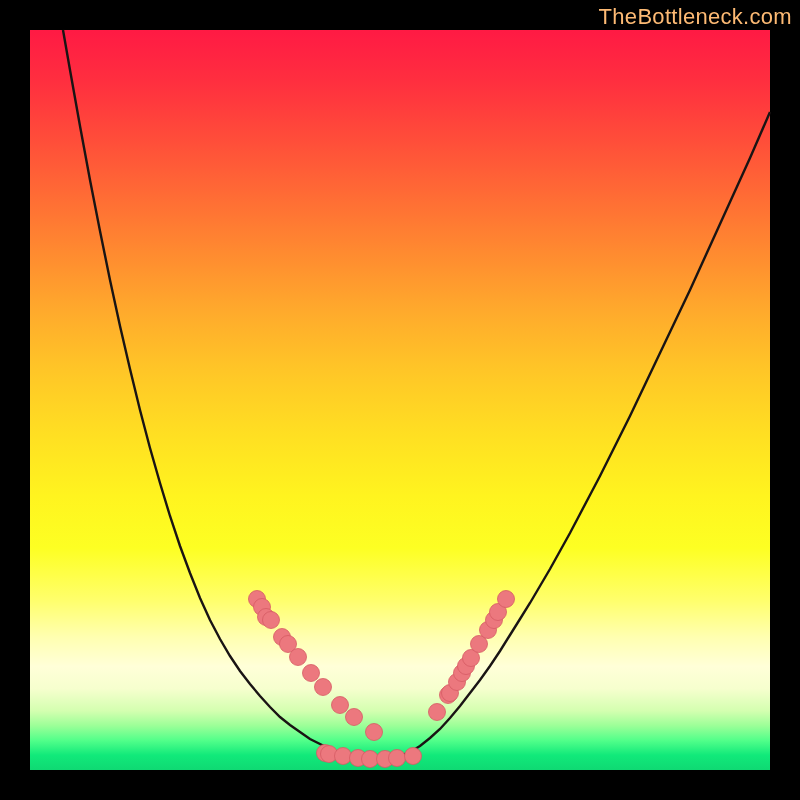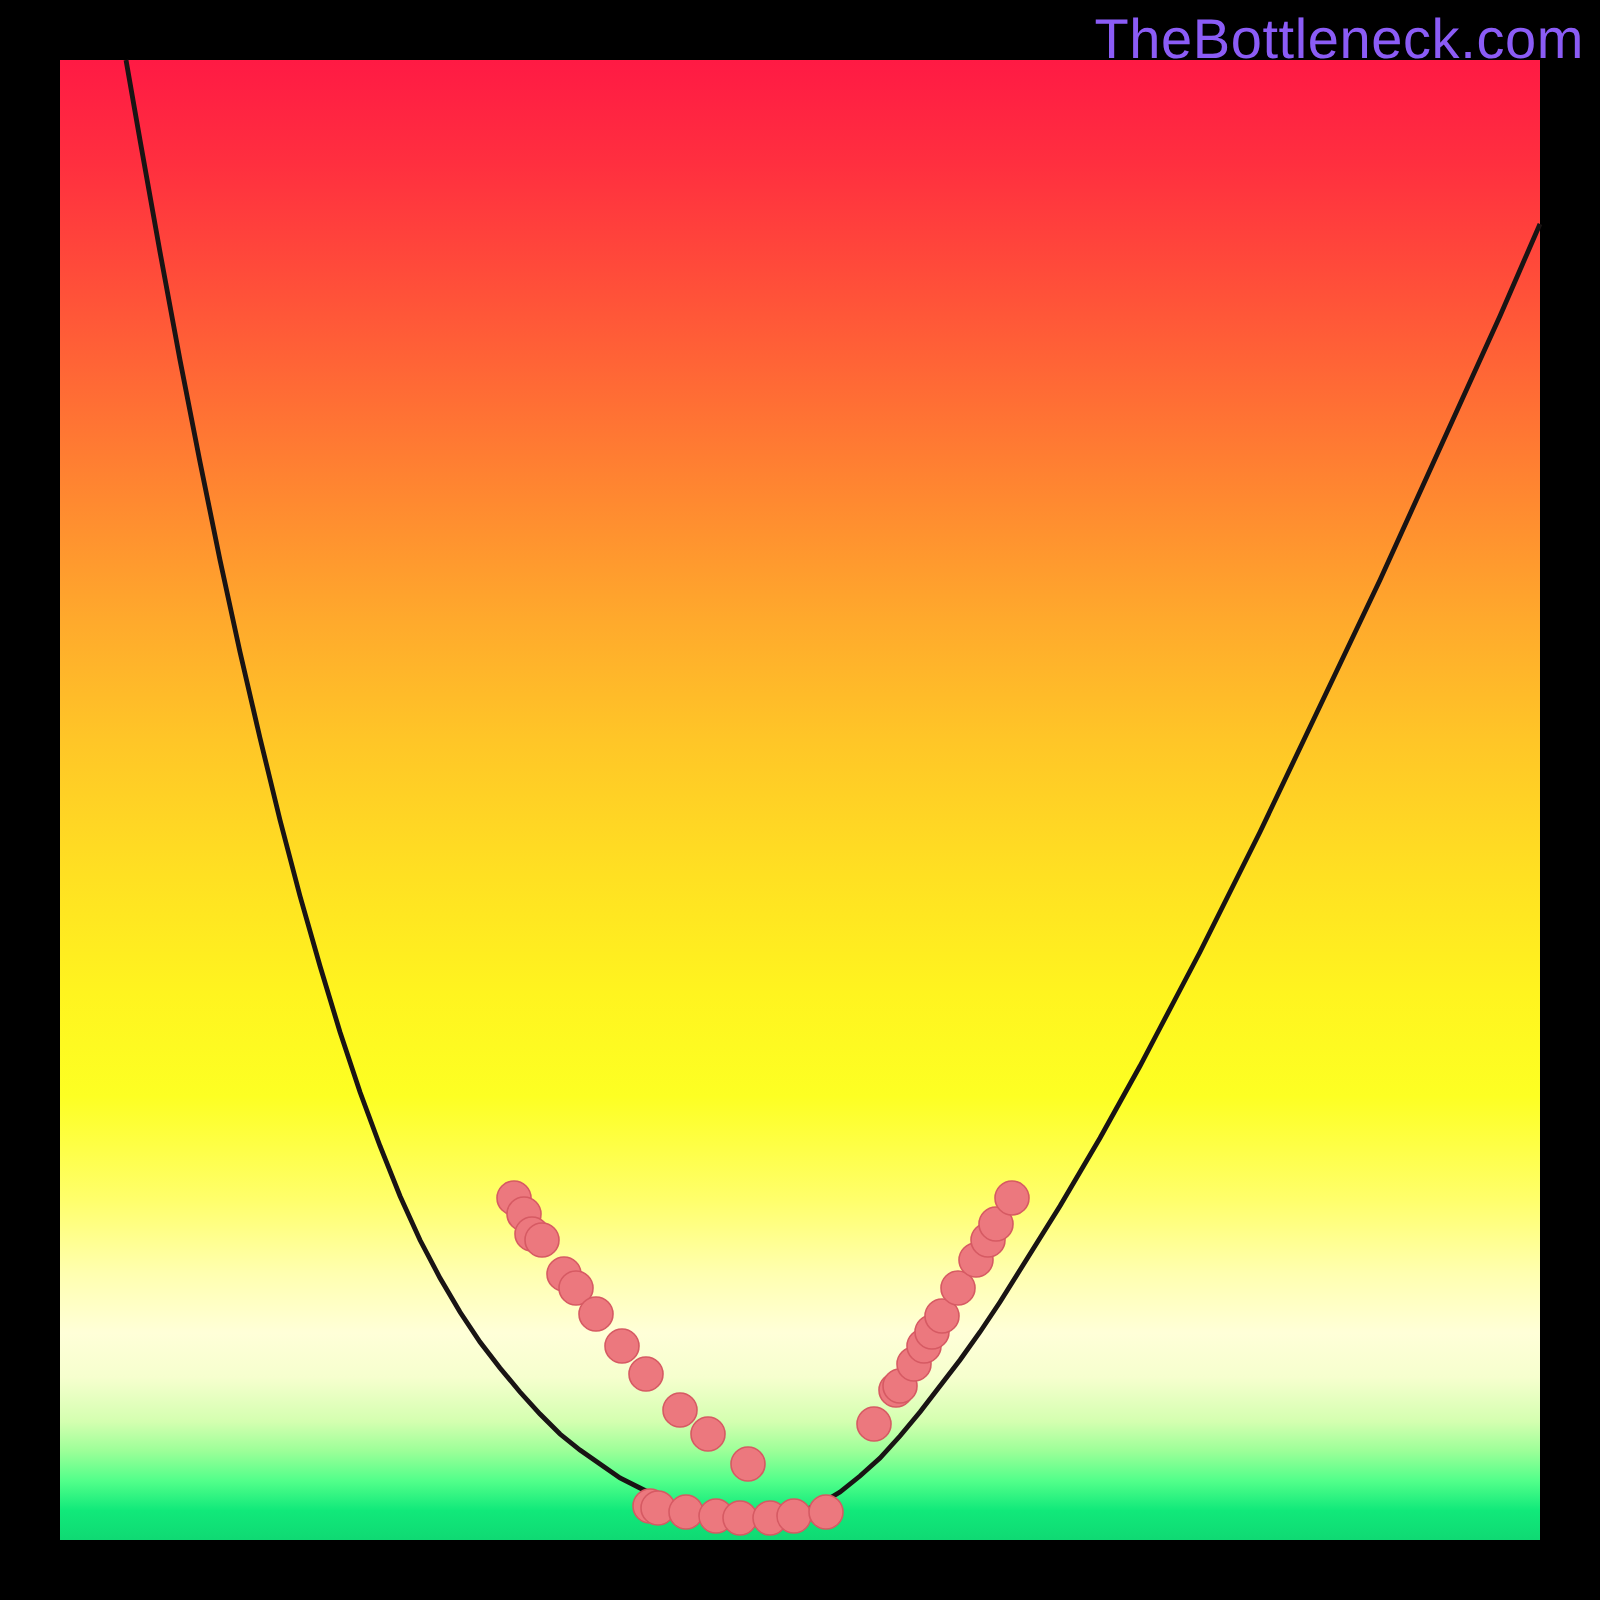--- a/index.html
+++ b/index.html
@@ -49,22 +49,22 @@
     position: absolute;
     inset: 0;
     width: 100%;
     height: 100%;
     overflow: visible;
   }
   .watermark {
     position: absolute;
     top: 4px;
     right: 8px;
-    color: #8b5cf6;
-    font-size: 28px;
+    color: #fdba74;
+    font-size: 22px;
     letter-spacing: 0.3px;
     font-weight: 500;
     user-select: none;
   }
 </style>
 </head>
 <body>
 
 <div class="frame">
   <div class="plot">

